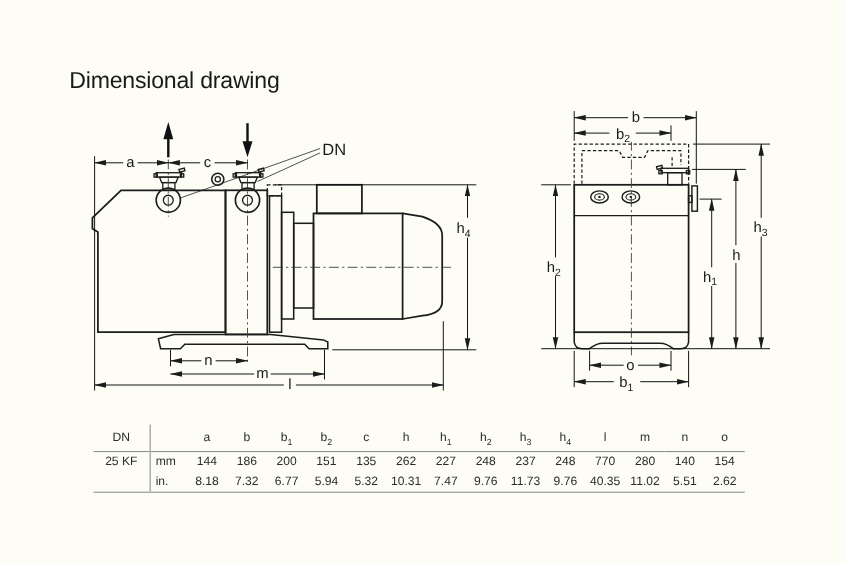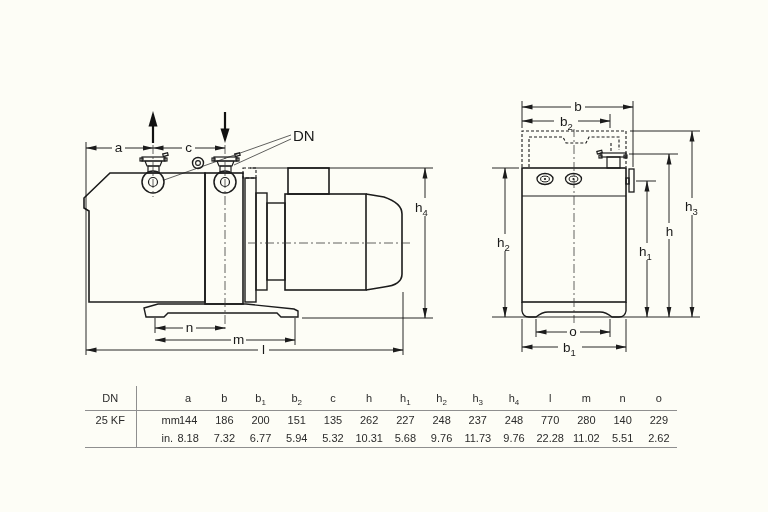--- a/index.html
+++ b/index.html
@@ -26,28 +26,29 @@
     position:absolute;left:85px;top:386px;width:592px;
     border-collapse:collapse;table-layout:fixed;
     font-size:11px;color:#2b2b2b;
   }
   .dimtable td{padding:0;text-align:center;white-space:nowrap;}
   .dimtable .hdr td{height:24px;vertical-align:middle;}
   .dimtable .hdr{border-bottom:1px solid #8f8f8f;}
   .dimtable{border-bottom:1px solid #8f8f8f;}
   .dimtable .vals td{height:18px;vertical-align:middle;text-align:center;}
   .dimtable td.c-dn{border-right:1px solid #8f8f8f;}
-  .dimtable td.c-unit{text-align:left;padding-left:25px;}
+  .dimtable td.c-unit{text-align:left;padding-left:5px;}
   .dimtable sub{font-size:8px;line-height:0;}
 </style>
 </head>
 <body>
 
 <div class="page">
 
+  <div class="title">Dimensional drawing</div>
 
   <svg width="768" height="512" viewBox="0 0 768 512">
     <defs>
       <marker id="arr" viewBox="0 0 11 6" refX="10.5" refY="3" markerWidth="11" markerHeight="6" markerUnits="userSpaceOnUse" orient="auto-start-reverse">
         <path d="M11,3 L0,0.5 L0,5.5 Z" fill="#1c1c1c"></path>
       </marker>
     </defs>
 
     <g fill="none" stroke="#1c1c1c" stroke-width="1.6">
 
@@ -262,36 +263,36 @@
         <td>151</td>
         <td>135</td>
         <td>262</td>
         <td>227</td>
         <td>248</td>
         <td>237</td>
         <td>248</td>
         <td>770</td>
         <td>280</td>
         <td>140</td>
-        <td>229</td>
+        <td>154</td>
       </tr>
       <tr class="vals">
         <td class="c-dn"></td>
         <td class="c-unit">in.</td>
         <td>8.18</td>
         <td>7.32</td>
         <td>6.77</td>
         <td>5.94</td>
         <td>5.32</td>
         <td>10.31</td>
-        <td>5.68</td>
+        <td>7.47</td>
         <td>9.76</td>
         <td>11.73</td>
         <td>9.76</td>
-        <td>22.28</td>
+        <td>40.35</td>
         <td>11.02</td>
         <td>5.51</td>
         <td>2.62</td>
       </tr>
     </tbody>
   </table>
 
 </div>
 
 </body></html>

